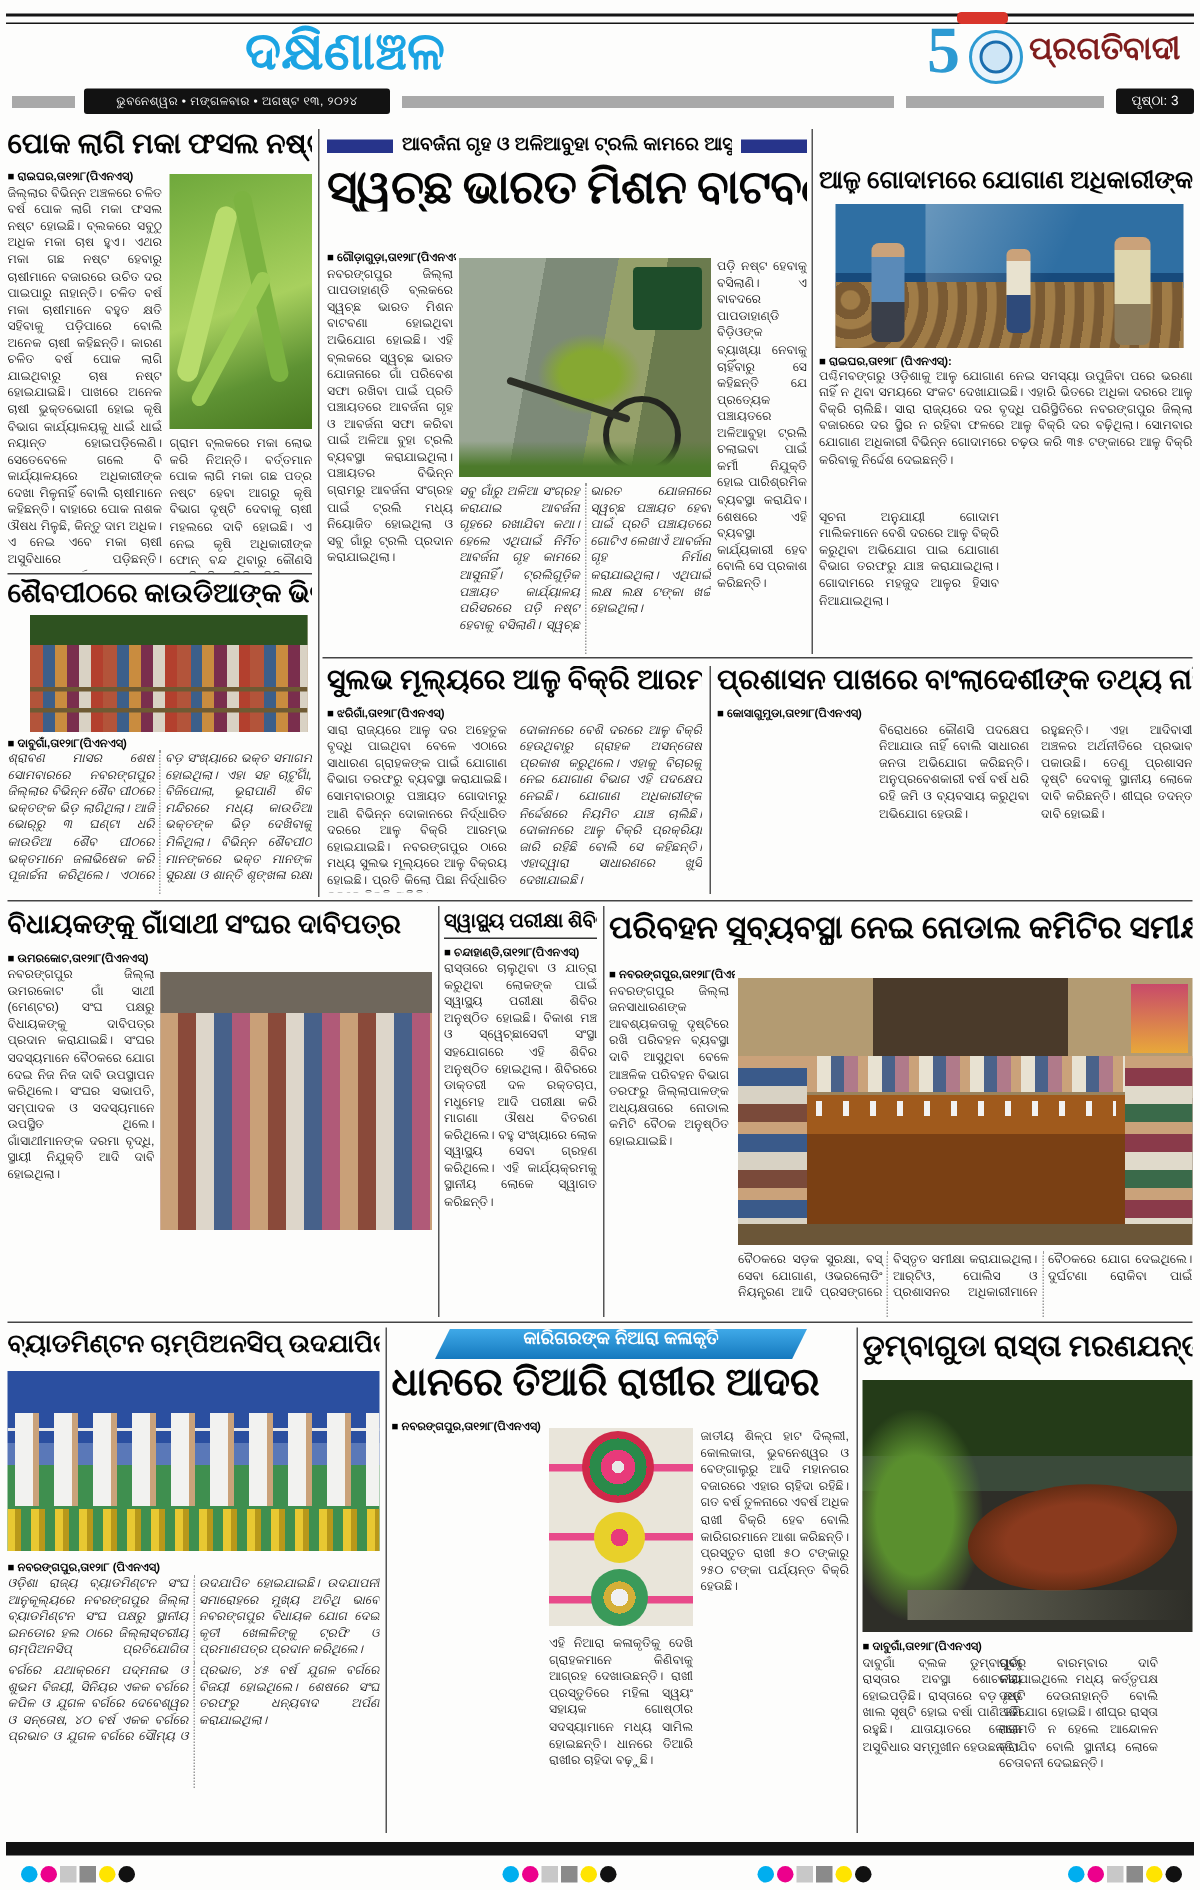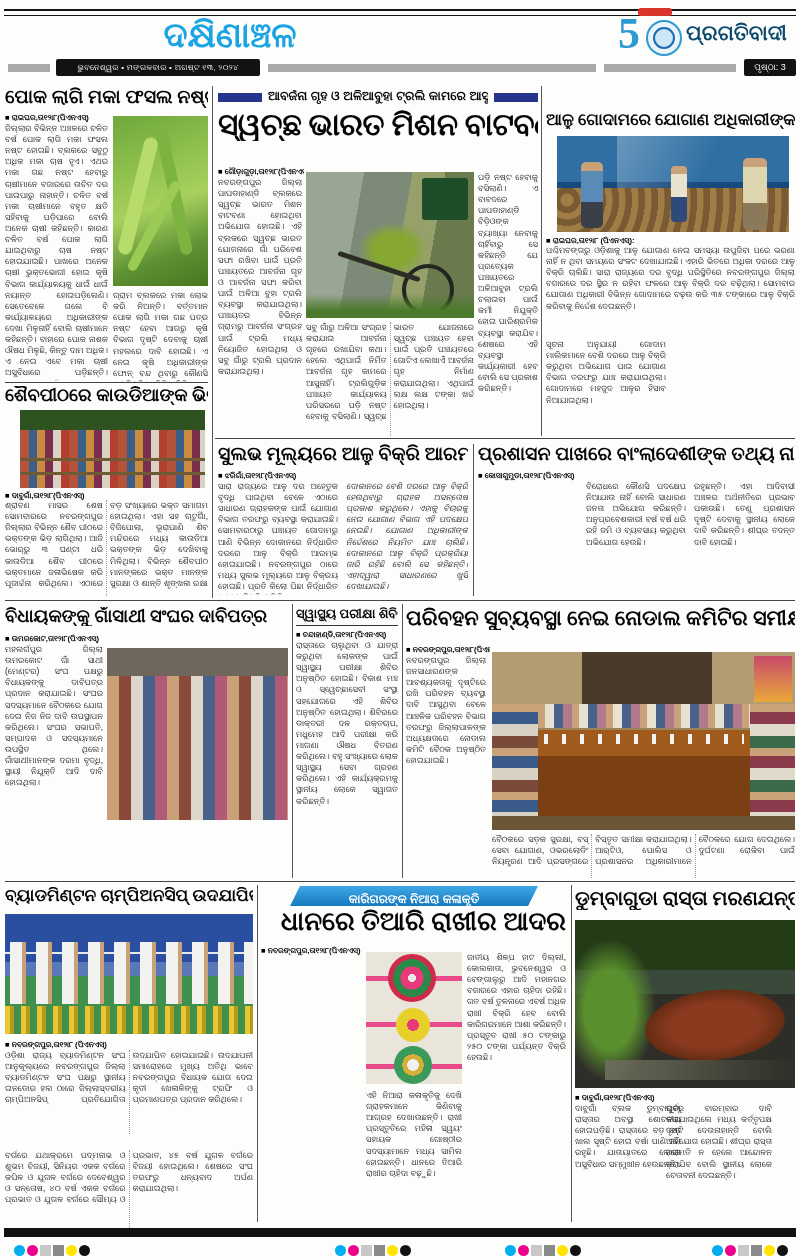--- a/index.html
+++ b/index.html
@@ -2,21 +2,21 @@
 <html><head>
 <meta charset="utf-8">
 <style>
   html,body{margin:0;padding:0;background:#e8e8e8;}
   .page{position:relative;width:800px;height:1260px;background:#fdfdfc;margin:0 auto;
         font-family:"Liberation Sans",sans-serif;color:#111;overflow:hidden;}
   .abs{position:absolute;}
   .hl{font-weight:bold;color:#050505;line-height:1.08;white-space:nowrap;overflow:hidden;
       font-family:"Liberation Serif",serif;}
   .body-t{font-size:8.3px;line-height:1.34;text-align:justify;color:#181818;overflow:hidden;}
-  .cols2{column-count:2;column-gap:7px;column-rule:1px dotted #9a9a9a;}
+  .cols2{column-count:2;column-gap:7px;column-rule:1px dotted #9a9a9a;font-style:italic;}
   .cols3{column-count:3;column-gap:7px;column-rule:1px dotted #9a9a9a;}
   .dl{font-size:7.6px;font-weight:bold;color:#000;white-space:nowrap;overflow:hidden;}
   .vdiv{position:absolute;width:1px;background:#555;}
   .hdiv{position:absolute;height:1px;background:#444;}
   .photo{position:absolute;overflow:hidden;background:#ccc;}
   .graybar{position:absolute;height:8px;background:#a9a9a9;top:64px;}
   .blackbox{position:absolute;background:#121212;color:#fff;display:flex;align-items:center;justify-content:center;}
   .kickbar{width:46px;height:9px;background:#27348b;}
   .dot{width:11px;height:11px;border-radius:50%;display:inline-block;margin-right:2px;}
   .sq{width:11px;height:11px;display:inline-block;margin-right:2px;}
@@ -36,21 +36,21 @@
   </div>
   <div class="graybar" style="left:268px;width:328px;"></div>
   <div class="graybar" style="left:604px;width:132px;"></div>
 
   <div class="abs" style="left:616px;top:8px;width:182px;height:50px;">
     <div class="abs" style="left:22px;top:0;width:34px;height:8px;background:#d9352b;border-radius:3px;"></div>
     <span class="abs" style="left:2px;top:4px;font-size:44px;font-weight:bold;color:#2d9ad2;line-height:44px;font-family:'Liberation Serif',serif;">5</span>
     <div class="abs" style="left:30px;top:12px;width:32px;height:32px;border-radius:50%;border:2px solid #2d9ad2;background:#eaf4fb;">
       <div class="abs" style="left:5px;top:5px;width:18px;height:18px;border-radius:50%;border:2px solid #1a6dae;background:#cfe6f6;"></div>
     </div>
-    <span class="abs hl" style="left:70px;top:14px;font-size:21px;color:#0c4a6e;font-family:'Liberation Sans',sans-serif;">ପ୍ରଗତିବାଦୀ</span>
+    <span class="abs hl" style="left:70px;top:14px;font-size:21px;color:#7f1d1d;font-family:'Liberation Sans',sans-serif;">ପ୍ରଗତିବାଦୀ</span>
   </div>
   <div class="blackbox" style="left:744px;top:59px;width:52px;height:17px;border-radius:2px;">
     <span style="font-size:9px;">ପୃଷ୍ଠା: 3</span>
   </div>
 
   <div class="vdiv" style="left:212px;top:86px;height:512px;"></div>
   <div class="vdiv" style="left:541px;top:86px;height:350px;"></div>
   <div class="hdiv" style="left:215px;top:438px;width:580px;"></div>
   <div class="vdiv" style="left:473px;top:444px;height:152px;"></div>
   <div class="hdiv" style="left:5px;top:600px;width:790px;"></div>
@@ -116,21 +116,21 @@
   <div class="abs body-t" style="left:218px;top:481px;width:120px;height:114px;">ସାରା ରାଜ୍ୟରେ ଆଳୁ ଦର ଅହେତୁକ ବୃଦ୍ଧି ପାଇଥିବା ବେଳେ ଏଠାରେ ସାଧାରଣ ଗ୍ରାହକଙ୍କ ପାଇଁ ଯୋଗାଣ ବିଭାଗ ତରଫରୁ ବ୍ୟବସ୍ଥା କରାଯାଇଛି। ସୋମବାରଠାରୁ ପଞ୍ଚାୟତ ଗୋଦାମରୁ ଆଣି ବିଭିନ୍ନ ଦୋକାନରେ ନିର୍ଦ୍ଧାରିତ ଦରରେ ଆଳୁ ବିକ୍ରି ଆରମ୍ଭ ହୋଇଯାଇଛି। ନବରଙ୍ଗପୁର ଠାରେ ମଧ୍ୟ ସୁଲଭ ମୂଲ୍ୟରେ ଆଳୁ ବିକ୍ରୟ ହୋଇଛି। ପ୍ରତି କିଲୋ ପିଛା ନିର୍ଦ୍ଧାରିତ ଦରରେ ବିକ୍ରି ଚାଲିଛି।</div>
   <div class="abs body-t" style="left:346px;top:481px;width:122px;height:114px;font-style:italic;">ଦୋକାନରେ ବେଶି ଦରରେ ଆଳୁ ବିକ୍ରି ହେଉଥିବାରୁ ଗ୍ରାହକ ଅସନ୍ତୋଷ ପ୍ରକାଶ କରୁଥିଲେ। ଏହାକୁ ବିଚାରକୁ ନେଇ ଯୋଗାଣ ବିଭାଗ ଏହି ପଦକ୍ଷେପ ନେଇଛି। ଯୋଗାଣ ଅଧିକାରୀଙ୍କ ନିର୍ଦ୍ଦେଶରେ ନିୟମିତ ଯାଞ୍ଚ ଚାଲିଛି। ଦୋକାନରେ ଆଳୁ ବିକ୍ରି ପ୍ରକ୍ରିୟା ଜାରି ରହିଛି ବୋଲି ସେ କହିଛନ୍ତି। ଏହାଦ୍ୱାରା ସାଧାରଣରେ ଖୁସି ଦେଖାଯାଇଛି।</div>
 
   <div class="abs hl" style="left:478px;top:444px;width:317px;font-size:19px;">ପ୍ରଶାସନ ପାଖରେ ବାଂଲାଦେଶୀଙ୍କ ତଥ୍ୟ ନାହିଁ</div>
   <div class="abs dl" style="left:478px;top:471px;width:160px;">■ କୋସାଗୁମୁଡା,ତା୧୨ା୮(ପିଏନଏସ୍)</div>
   <div class="abs body-t" style="left:586px;top:481px;width:100px;height:114px;">ବିରୋଧରେ କୌଣସି ପଦକ୍ଷେପ ନିଆଯାଉ ନାହିଁ ବୋଲି ସାଧାରଣ ଜନତା ଅଭିଯୋଗ କରିଛନ୍ତି। ଅନୁପ୍ରବେଶକାରୀ ବର୍ଷ ବର୍ଷ ଧରି ରହି ଜମି ଓ ବ୍ୟବସାୟ କରୁଥିବା ଅଭିଯୋଗ ହେଉଛି।</div>
   <div class="abs body-t" style="left:694px;top:481px;width:101px;height:114px;">ରହୁଛନ୍ତି। ଏହା ଆଦିବାସୀ ଅଞ୍ଚଳର ଅର୍ଥନୀତିରେ ପ୍ରଭାବ ପକାଉଛି। ତେଣୁ ପ୍ରଶାସନ ଦୃଷ୍ଟି ଦେବାକୁ ସ୍ଥାନୀୟ ଲୋକେ ଦାବି କରିଛନ୍ତି। ଶୀଘ୍ର ତଦନ୍ତ ଦାବି ହୋଇଛି।</div>
 
   <div class="abs hl" style="left:5px;top:607px;width:283px;font-size:18px;">ବିଧାୟକଙ୍କୁ ଗାଁସାଥୀ ସଂଘର ଦାବିପତ୍ର</div>
   <div class="abs dl" style="left:5px;top:634px;width:100px;">■ ଉମରକୋଟ,ତା୧୨ା୮(ପିଏନଏସ୍)</div>
-  <div class="abs body-t" style="left:5px;top:644px;width:98px;height:234px;">ମହଲର୍ଗପୁର ଜିଲ୍ଲା ଉମରକୋଟ ଗାଁ ସାଥୀ (ମେଣ୍ଟର) ସଂଘ ପକ୍ଷରୁ ବିଧାୟକଙ୍କୁ ଦାବିପତ୍ର ପ୍ରଦାନ କରାଯାଇଛି। ସଂଘର ସଦସ୍ୟମାନେ ବୈଠକରେ ଯୋଗ ଦେଇ ନିଜ ନିଜ ଦାବି ଉପସ୍ଥାପନ କରିଥିଲେ। ସଂଘର ସଭାପତି, ସମ୍ପାଦକ ଓ ସଦସ୍ୟମାନେ ଉପସ୍ଥିତ ଥିଲେ। ଗାଁସାଥୀମାନଙ୍କ ଦରମା ବୃଦ୍ଧି, ସ୍ଥାୟୀ ନିଯୁକ୍ତି ଆଦି ଦାବି ହୋଇଥିଲା।</div>
+  <div class="abs body-t" style="left:5px;top:644px;width:98px;height:234px;">ନବରଙ୍ଗପୁର ଜିଲ୍ଲା ଉମରକୋଟ ଗାଁ ସାଥୀ (ମେଣ୍ଟର) ସଂଘ ପକ୍ଷରୁ ବିଧାୟକଙ୍କୁ ଦାବିପତ୍ର ପ୍ରଦାନ କରାଯାଇଛି। ସଂଘର ସଦସ୍ୟମାନେ ବୈଠକରେ ଯୋଗ ଦେଇ ନିଜ ନିଜ ଦାବି ଉପସ୍ଥାପନ କରିଥିଲେ। ସଂଘର ସଭାପତି, ସମ୍ପାଦକ ଓ ସଦସ୍ୟମାନେ ଉପସ୍ଥିତ ଥିଲେ। ଗାଁସାଥୀମାନଙ୍କ ଦରମା ବୃଦ୍ଧି, ସ୍ଥାୟୀ ନିଯୁକ୍ତି ଆଦି ଦାବି ହୋଇଥିଲା।</div>
   <div class="photo" style="left:107px;top:648px;width:181px;height:172px;background-color:#8a7a66;
               background-image:linear-gradient(180deg,#6f675c 0 16%,rgba(0,0,0,0) 16%),
               repeating-linear-gradient(90deg,#c9a078 0 12px,#8a4a3a 12px 24px,#ddd6ca 24px 36px,#47618a 36px 48px,#b05a78 48px 60px),
               linear-gradient(180deg,rgba(0,0,0,0) 72%,#d990ac 72%,#e8c9d6 100%);"></div>
 
   <div class="abs hl" style="left:296px;top:607px;width:102px;font-size:13px;text-align:center;border-bottom:1px solid #333;padding-bottom:4px;">ସ୍ୱାସ୍ଥ୍ୟ ପରୀକ୍ଷା ଶିବିର</div>
   <div class="abs dl" style="left:296px;top:630px;width:102px;">■ ଚନ୍ଦାହାଣ୍ଡି,ତା୧୨ା୮(ପିଏନଏସ୍)</div>
   <div class="abs body-t" style="left:296px;top:640px;width:102px;height:238px;">ରାସ୍ତାରେ ଚାଲୁଥିବା ଓ ଯାତ୍ରା କରୁଥିବା ଲୋକଙ୍କ ପାଇଁ ସ୍ୱାସ୍ଥ୍ୟ ପରୀକ୍ଷା ଶିବିର ଅନୁଷ୍ଠିତ ହୋଇଛି। ବିକାଶ ମଞ୍ଚ ଓ ସ୍ୱେଚ୍ଛାସେବୀ ସଂସ୍ଥା ସହଯୋଗରେ ଏହି ଶିବିର ଅନୁଷ୍ଠିତ ହୋଇଥିଲା। ଶିବିରରେ ଡାକ୍ତରୀ ଦଳ ରକ୍ତଚାପ, ମଧୁମେହ ଆଦି ପରୀକ୍ଷା କରି ମାଗଣା ଔଷଧ ବିତରଣ କରିଥିଲେ। ବହୁ ସଂଖ୍ୟାରେ ଲୋକ ସ୍ୱାସ୍ଥ୍ୟ ସେବା ଗ୍ରହଣ କରିଥିଲେ। ଏହି କାର୍ଯ୍ୟକ୍ରମକୁ ସ୍ଥାନୀୟ ଲୋକେ ସ୍ୱାଗତ କରିଛନ୍ତି।</div>
 
   <div class="abs hl" style="left:406px;top:607px;width:389px;font-size:21px;">ପରିବହନ ସୁବ୍ୟବସ୍ଥା ନେଇ ନୋଡାଲ କମିଟିର ସମୀକ୍ଷା</div>
@@ -148,27 +148,27 @@
   <div class="abs body-t cols3" style="left:492px;top:834px;width:303px;height:44px;">ବୈଠକରେ ସଡ଼କ ସୁରକ୍ଷା, ବସ୍ ସେବା ଯୋଗାଣ, ଓଭରଲୋଡିଂ ନିୟନ୍ତ୍ରଣ ଆଦି ପ୍ରସଙ୍ଗରେ ବିସ୍ତୃତ ସମୀକ୍ଷା କରାଯାଇଥିଲା। ଆର୍‌ଟିଓ, ପୋଲିସ ଓ ପ୍ରଶାସନର ଅଧିକାରୀମାନେ ବୈଠକରେ ଯୋଗ ଦେଇଥିଲେ। ଦୁର୍ଘଟଣା ରୋକିବା ପାଇଁ ପଦକ୍ଷେପ ଗ୍ରହଣ କରାଯିବ ବୋଲି ସୂଚନା ମିଳିଛି।</div>
 
   <div class="abs hl" style="left:5px;top:887px;width:248px;font-size:17px;">ବ୍ୟାଡମିଣ୍ଟନ ଚାମ୍ପିଅନସିପ୍ ଉଦଯାପିତ</div>
   <div class="photo" style="left:5px;top:914px;width:248px;height:120px;background:linear-gradient(180deg,#2b4fa0 0 40%,#5a78b8 40% 52%,#3f8f4f 52%);">
     <div class="abs" style="left:0;top:38px;width:248px;height:2px;background:#e8e8e8;"></div>
     <div class="abs" style="left:0;top:28px;width:248px;height:62px;background:repeating-linear-gradient(90deg,rgba(0,0,0,0) 0 5px,#f2f2f0 5px 17px,#caa27a 17px 21px,rgba(0,0,0,0) 21px 26px);"></div>
     <div class="abs" style="left:0;top:92px;width:248px;height:28px;background:repeating-linear-gradient(90deg,#e8c832 0 5px,#b8981a 5px 9px,rgba(0,0,0,0) 9px 16px);"></div>
   </div>
   <div class="abs dl" style="left:5px;top:1040px;width:248px;">■ ନବରଙ୍ଗପୁର,ତା୧୨ା୮ (ପିଏନଏସ୍)</div>
   <div class="abs body-t cols2" style="left:5px;top:1050px;width:248px;height:84px;">ଓଡ଼ିଶା ରାଜ୍ୟ ବ୍ୟାଡମିଣ୍ଟନ ସଂଘ ଆନୁକୂଲ୍ୟରେ ନବରଙ୍ଗପୁର ଜିଲ୍ଲା ବ୍ୟାଡମିଣ୍ଟନ ସଂଘ ପକ୍ଷରୁ ସ୍ଥାନୀୟ ଇନଡୋର ହଲ ଠାରେ ଜିଲ୍ଲାସ୍ତରୀୟ ଚାମ୍ପିଅନସିପ୍ ପ୍ରତିଯୋଗିତା ଉଦଯାପିତ ହୋଇଯାଇଛି। ଉଦଯାପନୀ ସମାରୋହରେ ମୁଖ୍ୟ ଅତିଥି ଭାବେ ନବରଙ୍ଗପୁର ବିଧାୟକ ଯୋଗ ଦେଇ କୃତୀ ଖେଳାଳିଙ୍କୁ ଟ୍ରଫି ଓ ପ୍ରମାଣପତ୍ର ପ୍ରଦାନ କରିଥିଲେ।</div>
-  <div class="abs body-t cols2" style="left:5px;top:1108px;width:248px;height:84px;margin-top:42px;">ବର୍ଗରେ ଯଥାକ୍ରମେ ପଦ୍ମନାଭ ଓ ଶୁଭମ ବିଜୟୀ, ସିନିୟର ଏକକ ବର୍ଗରେ କପିଳ ଓ ଯୁଗଳ ବର୍ଗରେ ଦେବେଶ୍ୱର ଓ ସନ୍ତୋଷ, ୪୦ ବର୍ଷ ଏକକ ବର୍ଗରେ ପ୍ରଭାତ ଓ ଯୁଗଳ ବର୍ଗରେ ସୌମ୍ୟ ଓ ପ୍ରଭାତ, ୪୫ ବର୍ଷ ଯୁଗଳ ବର୍ଗରେ ବିଜୟୀ ହୋଇଥିଲେ। ଶେଷରେ ସଂଘ ତରଫରୁ ଧନ୍ୟବାଦ ଅର୍ପଣ କରାଯାଇଥିଲା।</div>
+  <div class="abs body-t cols2" style="left:5px;top:1108px;width:248px;height:84px;">ବର୍ଗରେ ଯଥାକ୍ରମେ ପଦ୍ମନାଭ ଓ ଶୁଭମ ବିଜୟୀ, ସିନିୟର ଏକକ ବର୍ଗରେ କପିଳ ଓ ଯୁଗଳ ବର୍ଗରେ ଦେବେଶ୍ୱର ଓ ସନ୍ତୋଷ, ୪୦ ବର୍ଷ ଏକକ ବର୍ଗରେ ପ୍ରଭାତ ଓ ଯୁଗଳ ବର୍ଗରେ ସୌମ୍ୟ ଓ ପ୍ରଭାତ, ୪୫ ବର୍ଷ ଯୁଗଳ ବର୍ଗରେ ବିଜୟୀ ହୋଇଥିଲେ। ଶେଷରେ ସଂଘ ତରଫରୁ ଧନ୍ୟବାଦ ଅର୍ପଣ କରାଯାଇଥିଲା।</div>
 
   <div class="abs" style="left:290px;top:886px;width:248px;height:20px;background:linear-gradient(180deg,#3fa9e8,#1579be);
-              clip-path:polygon(4% 0,100% 0,96% 100%,0 100%);display:flex;align-items:flex-end;justify-content:center;">
+              clip-path:polygon(4% 0,100% 0,96% 100%,0 100%);display:flex;align-items:flex-start;justify-content:center;">
     <span class="hl" style="color:#fff;font-size:12px;font-family:'Liberation Sans',sans-serif;">କାରିଗରଙ୍କ ନିଆରା କଳାକୃତି</span>
   </div>
-  <div class="abs hl" style="left:261px;top:908px;width:305px;font-size:26px;text-align:right;">ଧାନରେ ତିଆରି ରାଖୀର ଆଦର</div>
+  <div class="abs hl" style="left:261px;top:908px;width:305px;font-size:26px;text-align:left;">ଧାନରେ ତିଆରି ରାଖୀର ଆଦର</div>
   <div class="abs dl" style="left:261px;top:946px;width:100px;">■ ନବରଙ୍ଗପୁର,ତା୧୨ା୮(ପିଏନଏସ୍)</div>
   <div class="photo" style="left:366px;top:952px;width:96px;height:132px;background:#e9e5da;">
     <div class="abs" style="left:0;top:24px;width:96px;height:5px;background:#e84a8a;"></div>
     <div class="abs" style="left:22px;top:2px;width:48px;height:48px;border-radius:50%;background:radial-gradient(circle,#e8e8e8 0 12%,#e83a7a 12% 34%,#2a8a4a 34% 56%,#d0294a 56% 80%,#e8b82a 80%);"></div>
     <div class="abs" style="left:0;top:70px;width:96px;height:5px;background:#e84a8a;"></div>
     <div class="abs" style="left:30px;top:56px;width:34px;height:34px;border-radius:50%;background:radial-gradient(circle,#e83a7a 0 24%,#e8d02a 24% 74%,#d4a017 74%);"></div>
     <div class="abs" style="left:0;top:112px;width:96px;height:5px;background:#e84a8a;"></div>
     <div class="abs" style="left:28px;top:94px;width:38px;height:38px;border-radius:50%;background:radial-gradient(circle,#f0f0f0 0 22%,#d4af37 22% 40%,#3a9a5a 40% 78%,#2a7a42 78%);"></div>
   </div>
   <div class="abs body-t" style="left:366px;top:1090px;width:96px;height:132px;">ଏହି ନିଆରା କଳାକୃତିକୁ ଦେଖି ଗ୍ରାହକମାନେ କିଣିବାକୁ ଆଗ୍ରହ ଦେଖାଉଛନ୍ତି। ରାଖୀ ପ୍ରସ୍ତୁତିରେ ମହିଳା ସ୍ୱୟଂ ସହାୟକ ଗୋଷ୍ଠୀର ସଦସ୍ୟାମାନେ ମଧ୍ୟ ସାମିଲ ହୋଇଛନ୍ତି। ଧାନରେ ତିଆରି ରାଖୀର ଚାହିଦା ବଢ଼ୁଛି।</div>

